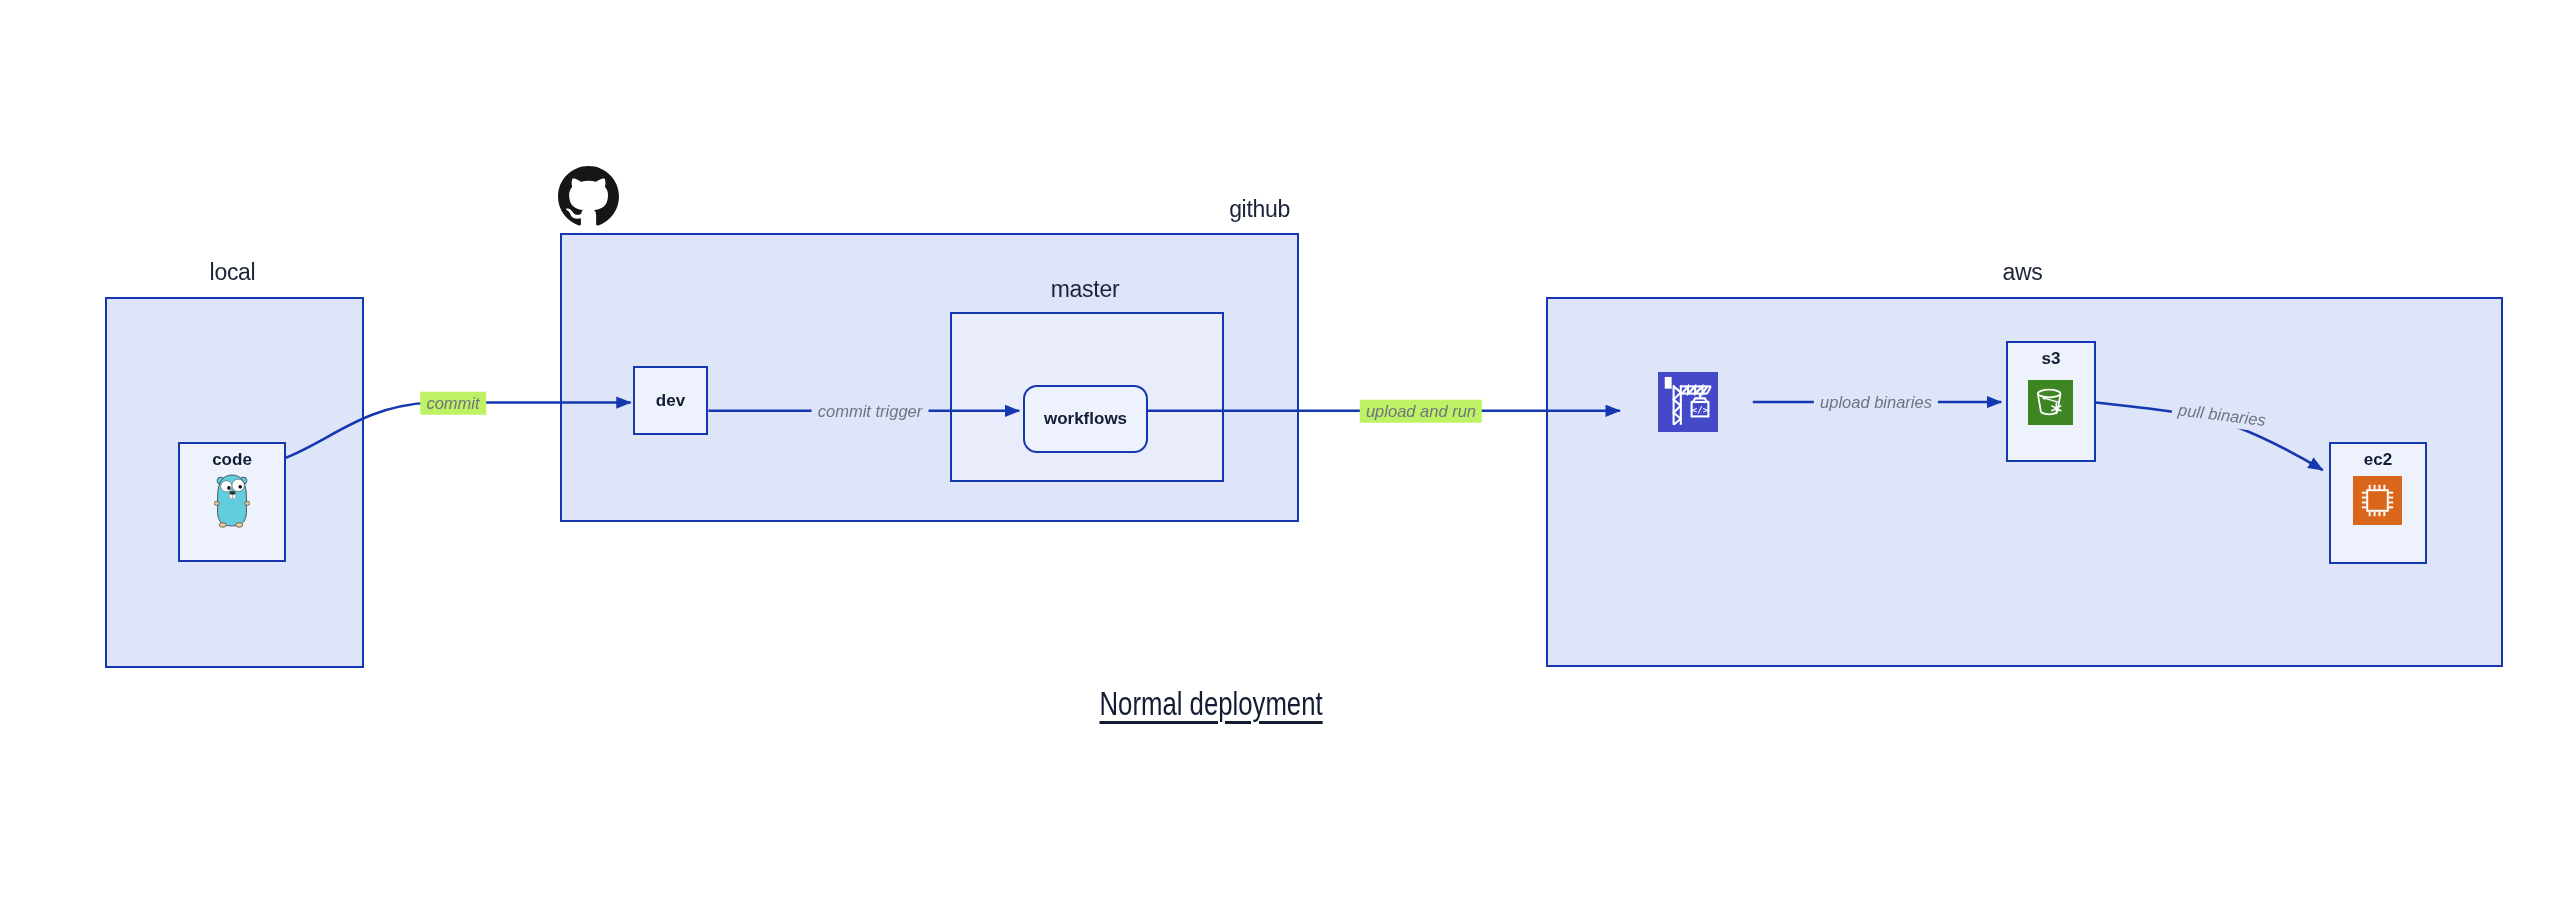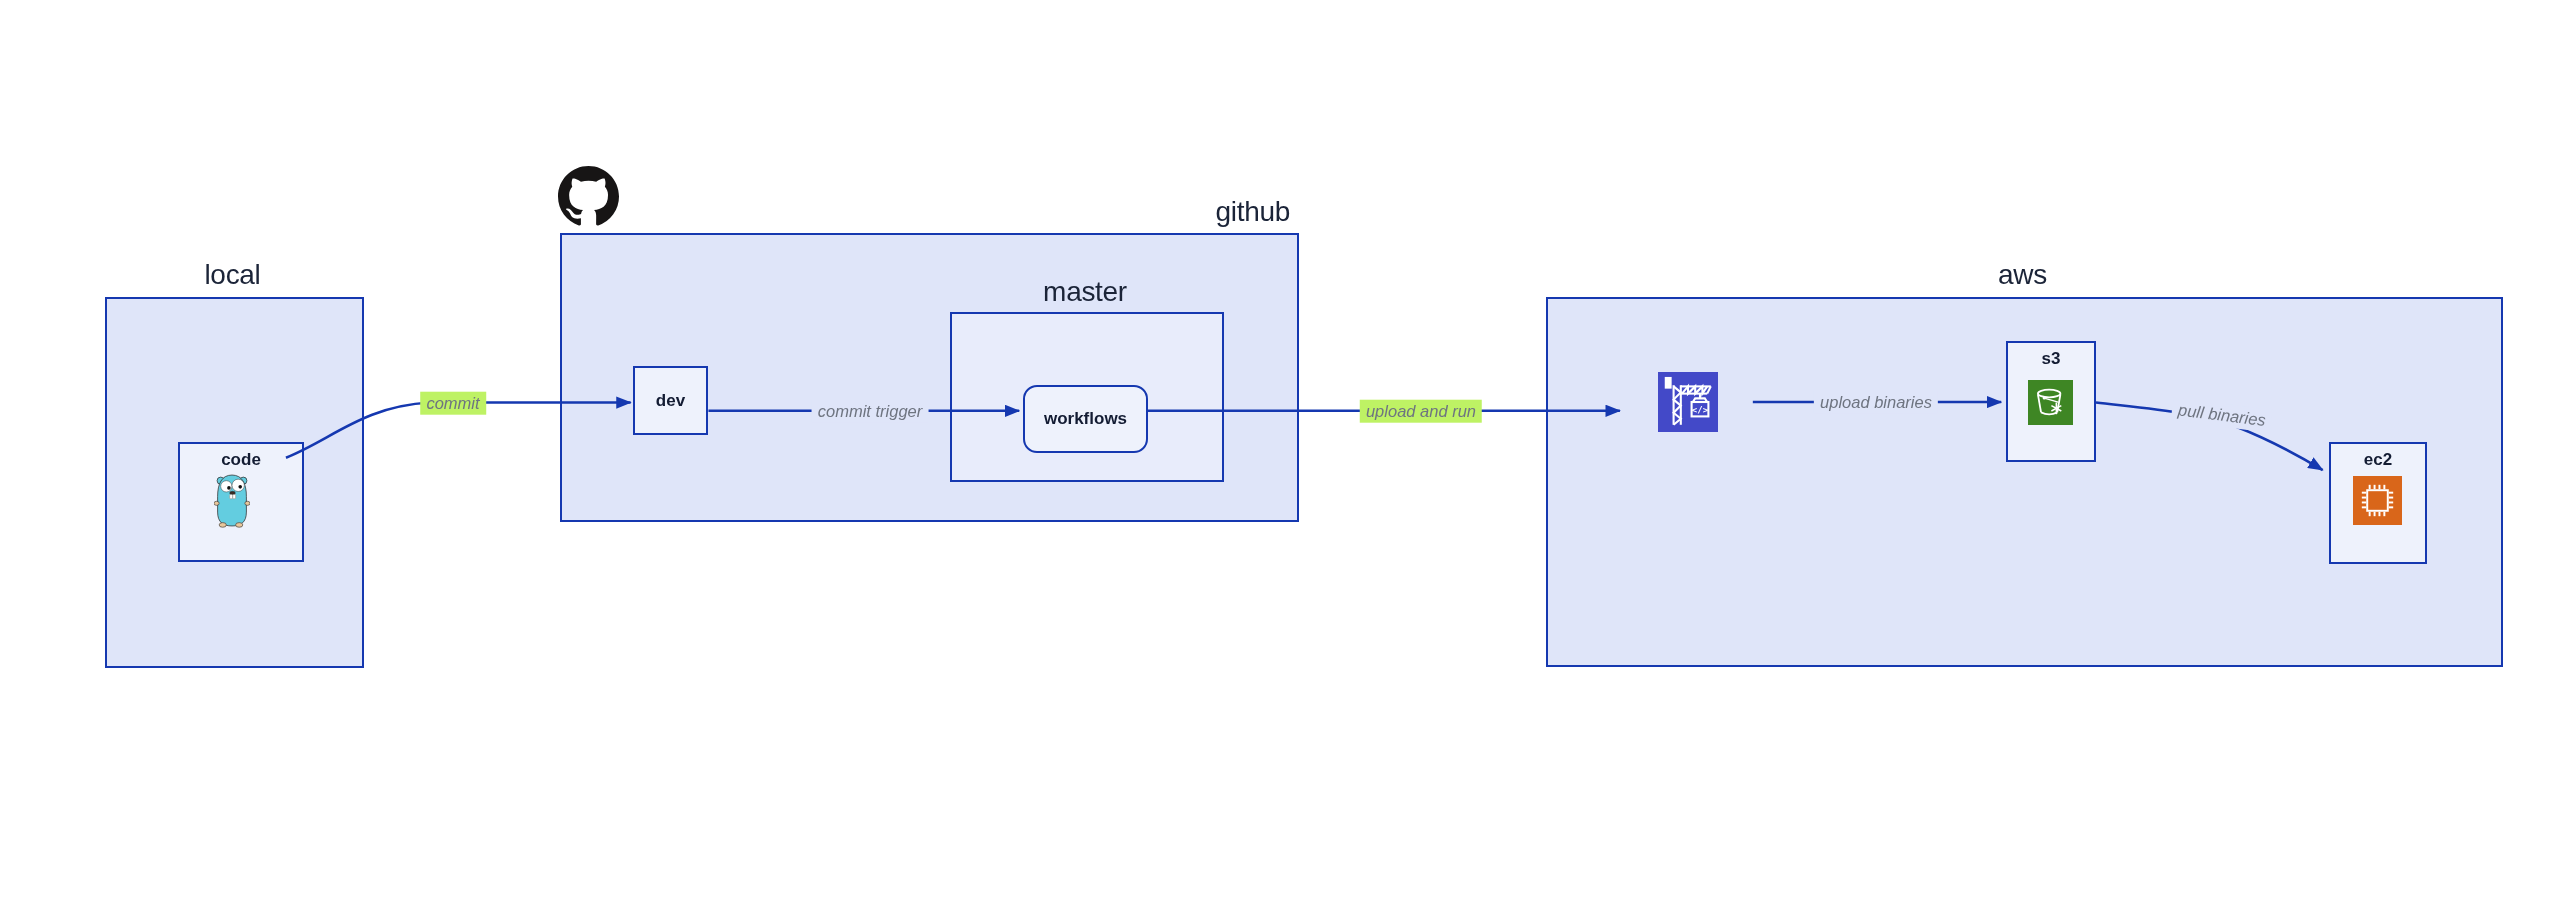--- a/index.html
+++ b/index.html
@@ -5,21 +5,21 @@
   html,body{margin:0;padding:0;background:#ffffff;}
   #canvas{
     position:relative; width:2604px; height:902px; background:#ffffff;
     font-family:"Liberation Sans", sans-serif; overflow:hidden;
     --blue:#1538b0; --grpfill:#dfe5f9; --masterfill:#e8ecfb; --nodefill:#eef2fc;
     --navy:#131c33; --gray:#6e7480;
   }
   .grp{position:absolute; background:var(--grpfill); border:2.1px solid var(--blue); z-index:1;}
   .grp.master{background:var(--masterfill); z-index:2; border-width:2.1px;}
   .node{position:absolute; background:var(--nodefill); border:2.6px solid var(--blue); z-index:3; box-sizing:border-box;}
-  .grp-label{position:absolute; font-size:28px; color:#1b2438; letter-spacing:-0.3px; z-index:2; white-space:nowrap;}
+  .grp-label{position:absolute; font-size:23px; color:#1b2438; letter-spacing:-0.3px; z-index:2; white-space:nowrap;}
   .node-label{position:absolute; top:6.2px; left:0; right:0; text-align:center; font-weight:bold; font-size:17px; color:var(--navy);}
   .node-label.mid{top:50%; transform:translateY(-50%);}
   .icon-wrap{position:absolute; z-index:4;}
   #edge-layer{position:absolute; left:0; top:0; z-index:5; pointer-events:none;}
   .edge-label{
     position:absolute; font-style:italic; font-size:16.5px; color:var(--gray);
     white-space:nowrap; transform:translate(-50%,-50%); padding:1px 6.2px; z-index:6; line-height:20.6px;
   }
   .edge-label.on-group{background:var(--grpfill);}
   .edge-label.on-white{background:#bef264;}
@@ -45,21 +45,21 @@
   <div class="grp-label" style="left:1037px; top:196px; width:253px; text-align:right;">github</div>
   <div class="grp-label" style="left:950px; top:276px; width:270px; text-align:center;">master</div>
   <div class="grp-label" style="left:1546px; top:259px; width:953px; text-align:center;">aws</div>
 
   <div class="icon-wrap" style="left:558px; top:166px; width:61px; height:61px;">
     <svg width="61" height="61" viewBox="0 0 16 16" aria-hidden="true">
       <path fill="#171515" d="M8 0C3.58 0 0 3.58 0 8c0 3.54 2.29 6.53 5.47 7.59.4.07.55-.17.55-.38 0-.19-.01-.82-.01-1.49-2.01.37-2.53-.49-2.69-.94-.09-.23-.48-.94-.82-1.13-.28-.15-.68-.52-.01-.53.63-.01 1.08.58 1.23.82.72 1.21 1.87.87 2.33.66.07-.52.28-.87.51-1.07-1.78-.2-3.64-.89-3.64-3.95 0-.87.31-1.59.82-2.15-.08-.2-.36-1.02.08-2.12 0 0 .67-.21 2.2.82.64-.18 1.32-.27 2-.27s1.36.09 2 .27c1.53-1.04 2.2-.82 2.2-.82.44 1.1.16 1.92.08 2.12.51.56.82 1.27.82 2.15 0 3.07-1.87 3.75-3.65 3.95.29.25.54.73.54 1.48 0 1.07-.01 1.93-.01 2.2 0 .21.15.46.55.38A8.01 8.01 0 0 0 16 8c0-4.42-3.58-8-8-8z"></path>
     </svg>
   </div>
 
-  <div class="node" style="left:178px; top:442px; width:126px; height:120px;">
+  <div class="node" style="left:178px; top:442px; width:108px; height:120px;">
     <div class="node-label">code</div>
   </div>
 
   <div class="node" style="left:633px; top:366px; width:75px; height:69px;">
     <div class="node-label mid">dev</div>
   </div>
 
   <div class="node" style="left:1023px; top:385px; width:125px; height:68px;border-radius:14px;">
     <div class="node-label mid">workflows</div>
   </div>
@@ -168,15 +168,18 @@
       <path d="M 4068 781 C 4180 794, 4275 802, 4338 827 C 4405 853, 4468 888, 4508 912" marker-end="url(#ah)"></path>
     </g>
   </svg>
 
   <div class="edge-label on-white" style="left:453px; top:403px;">commit</div>
   <div class="edge-label on-group" style="left:870px; top:411px;">commit trigger</div>
   <div class="edge-label on-white" style="left:1385px; top:411px;margin-left:36px;">upload and run</div>
   <div class="edge-label on-group" style="left:1876px; top:402px;">upload binaries</div>
   <div class="edge-label on-group tilt" style="left:2222px; top:415px;">pull binaries</div>
 
+  <div id="title-row">
+    <span class="t">Normal deployment</span>
+  </div>
 
 </div>
 
 
 </body></html>

